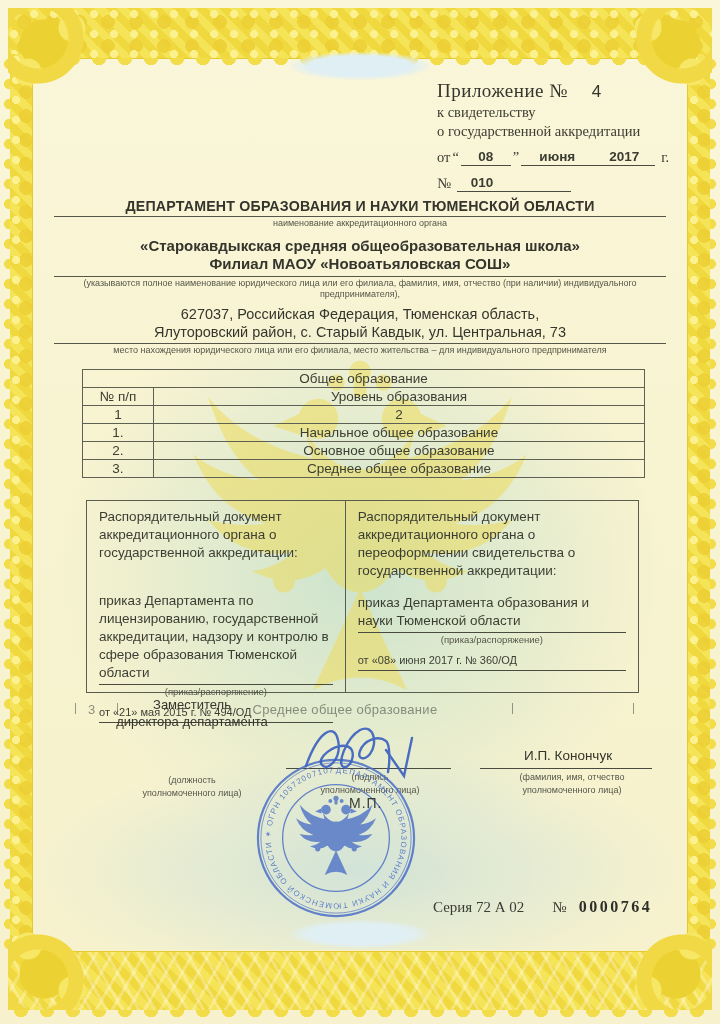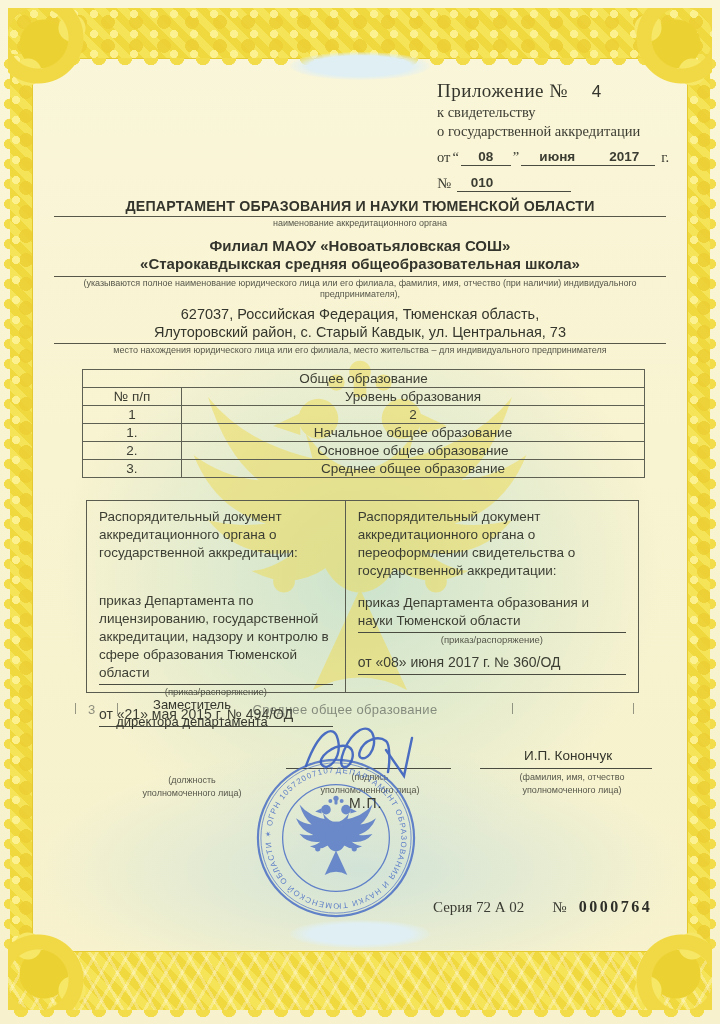--- a/index.html
+++ b/index.html
@@ -59,31 +59,31 @@
   .w-num{width:98px;text-align:left;padding-left:14px;}
   .qt{margin:0 2px;}
   .center-block{left:40px;width:640px;text-align:center;}
   .rule{height:1px;background:#565748;margin:2px auto 1px;width:612px;}
   .cap{font-size:9px;color:#55564a;line-height:1.3;}
   .authority-name{font-size:14.2px;font-weight:bold;letter-spacing:.2px;}
   .org-line{font-size:15px;font-weight:bold;line-height:1.22;}
   .addr-line{font-size:14.5px;font-weight:normal;line-height:1.25;}
   .edu-table{position:absolute;left:82px;top:369px;width:563px;z-index:3;
     border-collapse:collapse;font-size:13.5px;color:#3c3e33;}
-  .edu-table td{border:1px solid #5f6054;text-align:center;height:17px;padding:0 18px;line-height:1.15;}
+  .edu-table td{border:1px solid #5f6054;text-align:center;height:17px;padding:0 4px;line-height:1.15;}
   .edu-table .c1{width:62px;}
   .boxes{left:86px;top:500px;width:553px;height:193px;display:flex;}
   .obox{border:1px solid #5b5c50;box-sizing:border-box;padding:7px 12px 6px;font-size:13.5px;
         line-height:1.33;color:#3c3e33;}
   .obox.left{width:276px;}
   .obox.right{width:313px;margin-left:-1px;}
   .obox .sp-l{height:30px}.obox .sp-r{height:14px}
   .obox .body{border-bottom:1px solid #4a4b40;padding-bottom:2px;}
   .obox .ocap{font-size:9.5px;color:#55564a;text-align:center;margin-top:1px;}
-  .obox .odate{display:inline-block;margin-top:7px;font-size:14px;border-bottom:1px solid #4a4b40;
+  .obox .odate{display:inline-block;margin-top:7px;font-size:11px;border-bottom:1px solid #4a4b40;
                padding-bottom:2px;width:100%;box-sizing:border-box;}
   .ghost{left:40px;top:702px;width:600px;height:16px;overflow:hidden;color:rgba(70,75,70,.6);
          font-size:13px;z-index:3;}
   .ghost-inner{position:relative;margin-top:-3px;height:20px;}
   .ghost-num{position:absolute;left:48px;top:3px;}
   .ghost-text{position:absolute;left:140px;top:3px;width:330px;text-align:center;letter-spacing:.3px;}
   .gtick{position:absolute;top:4px;width:1px;height:11px;background:rgba(70,75,70,.55);}
   .sig-pos{left:92px;top:697px;width:200px;text-align:center;font-size:13px;line-height:1.3;}
   .sig-cap{position:absolute;text-align:center;font-size:9px;color:#55564a;line-height:1.4;z-index:3;}
   .sline{position:absolute;height:1px;background:#4a4b40;z-index:3;}
@@ -162,22 +162,22 @@
     </div>
   </div>
 
   <div class="z center-block" style="top:198px">
     <div class="authority-name">ДЕПАРТАМЕНТ ОБРАЗОВАНИЯ И НАУКИ ТЮМЕНСКОЙ ОБЛАСТИ</div>
     <div class="rule"></div>
     <div class="cap">наименование аккредитационного органа</div>
   </div>
 
   <div class="z center-block" style="top:237px">
+    <div class="org-line">«Старокавдыкская средняя общеобразовательная школа»</div>
     <div class="org-line">Филиал МАОУ «Новоатьяловская СОШ»</div>
-    <div class="org-line">«Старокавдыкская средняя общеобразовательная школа»</div>
     <div class="rule"></div>
     <div class="cap">(указываются полное наименование юридического лица или его филиала, фамилия, имя, отчество (при наличии) индивидуального</div>
     <div class="cap">предпринимателя),</div>
   </div>
 
   <div class="z center-block" style="top:305px">
     <div class="addr-line">627037, Российская Федерация, Тюменская область,</div>
     <div class="addr-line">Ялуторовский район, с. Старый Кавдык, ул. Центральная, 73</div>
     <div class="rule"></div>
     <div class="cap">место нахождения юридического лица или его филиала, место жительства – для индивидуального предпринимателя</div>

